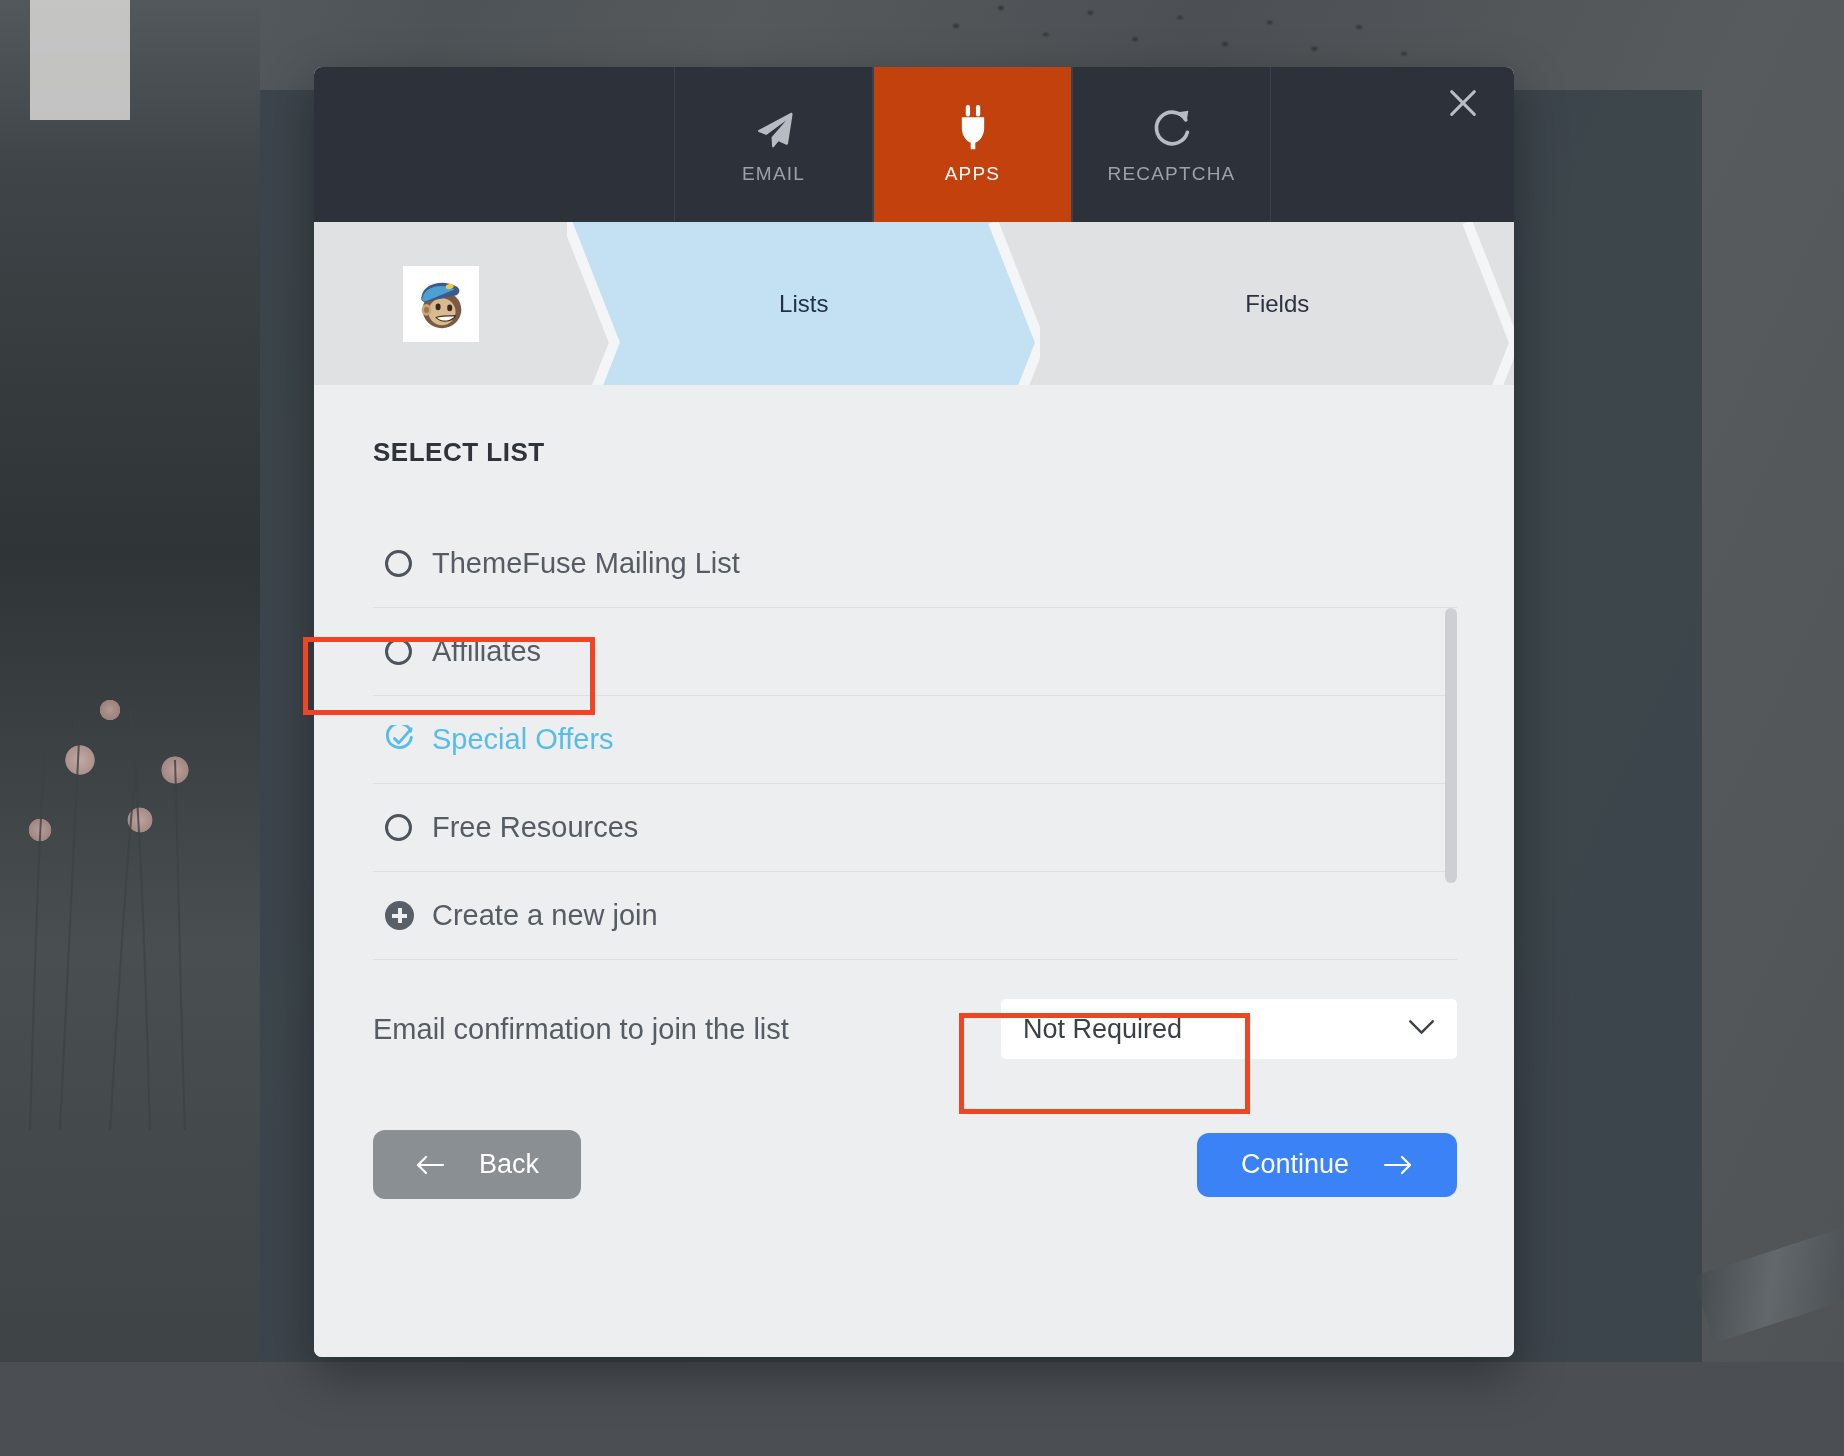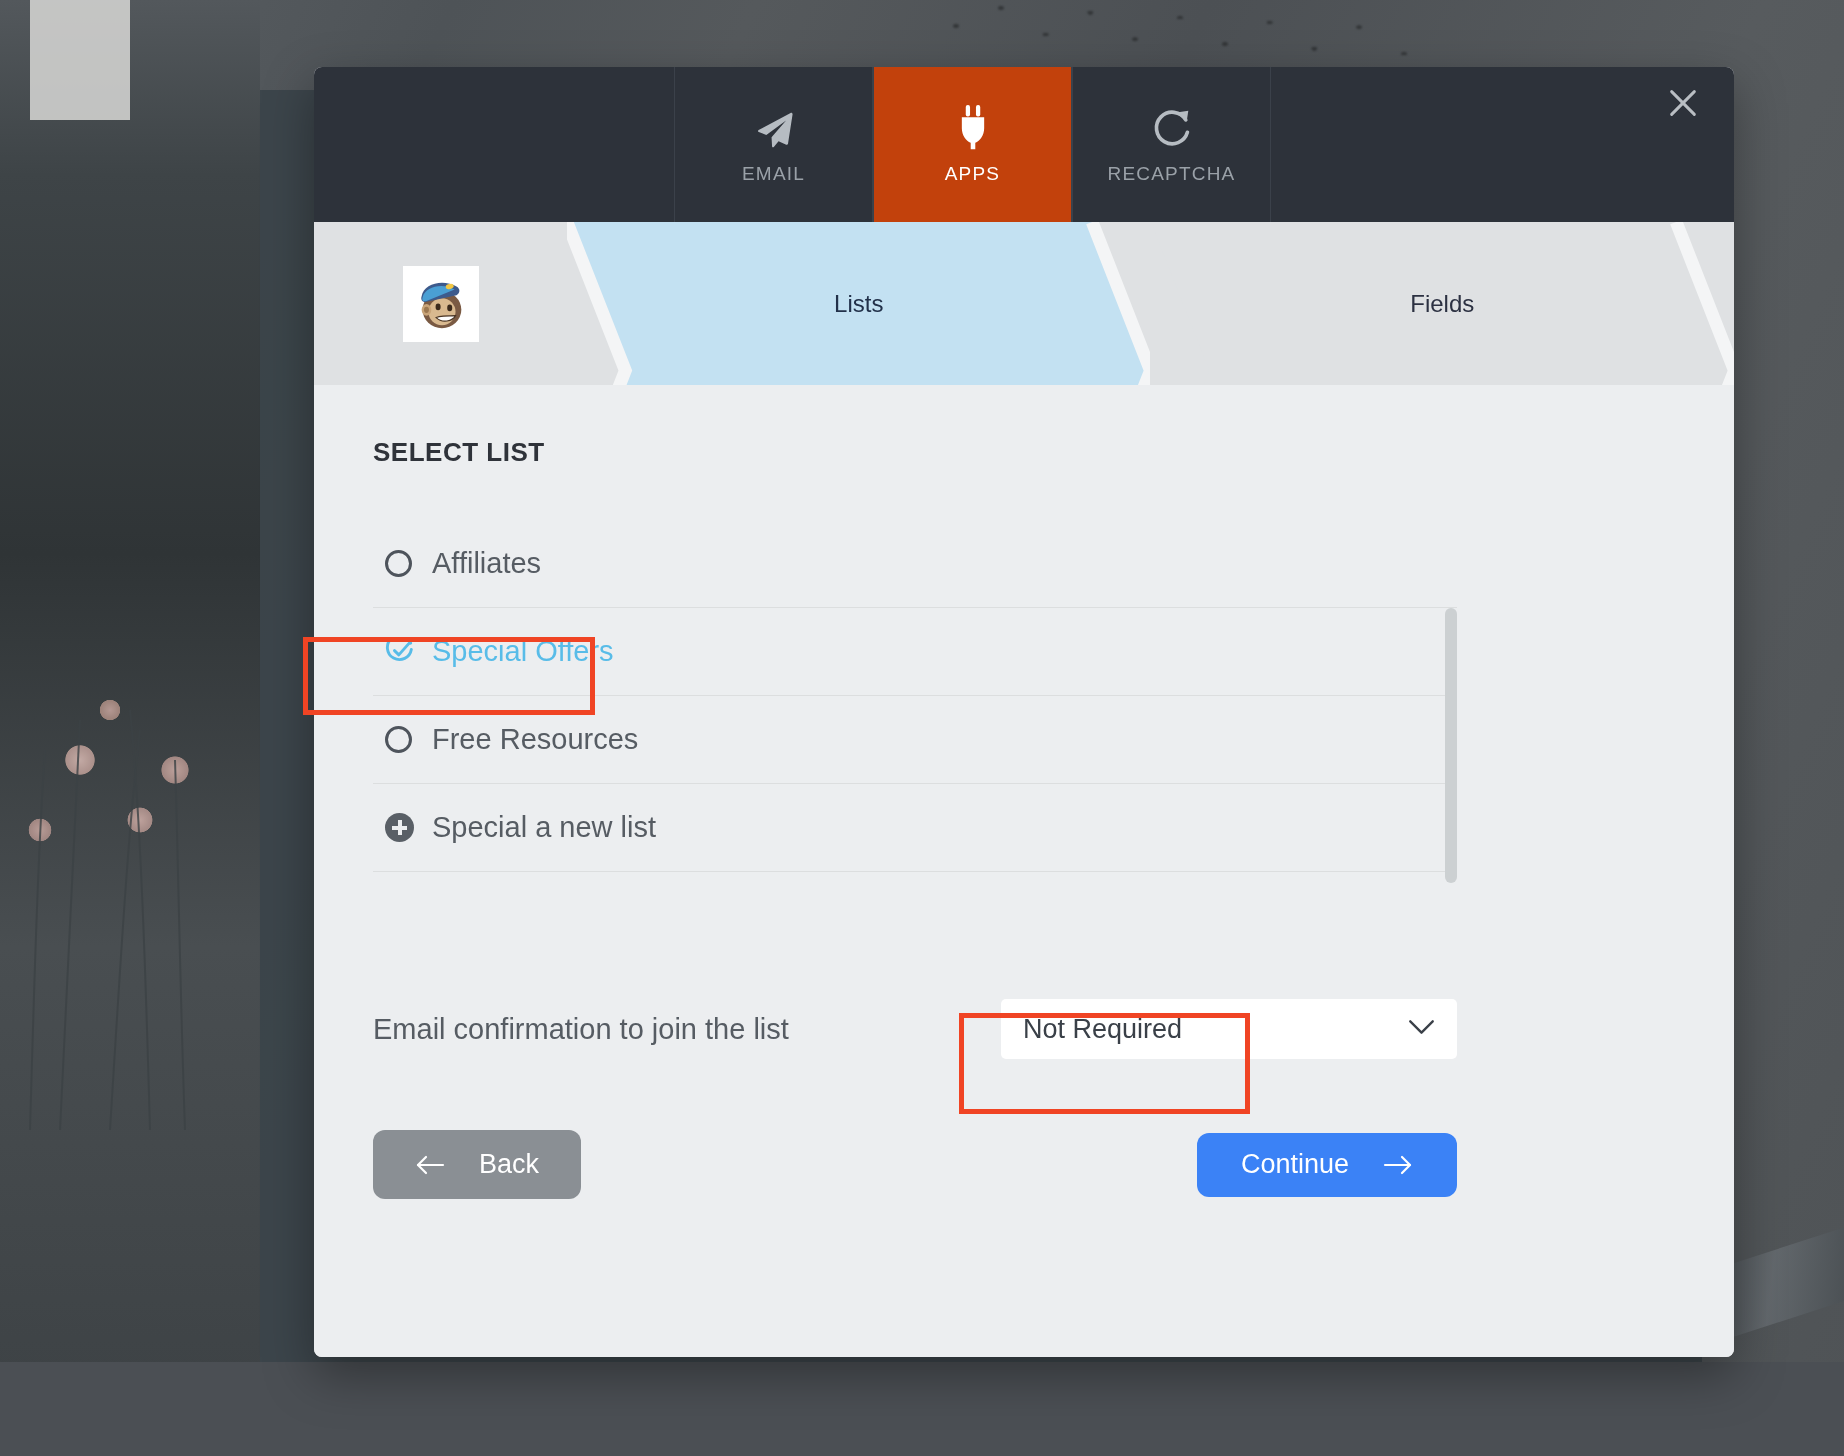--- a/index.html
+++ b/index.html
@@ -96,21 +96,21 @@
     transform: rotate(-18deg);
     border-radius: 3px;
     opacity: .7;
   }
 
   
   #modal {
     position: absolute;
     left: 314px;
     top: 67px;
-    width: 1420px;
+    width: 1200px;
     height: 1290px;
     border-radius: 8px;
     overflow: hidden;
     box-shadow: 0 18px 50px rgba(0,0,0,.35);
     background: #eceef0;
   }
 
   
   .topbar {
     position: relative;
@@ -471,20 +471,24 @@
 
     </div>
 
     <div class="body">
 
       <div class="section-title">SELECT LIST</div>
 
       <div class="list-area">
         <div class="list-scroll">
 
+          <div class="list-row">
+            <span class="radio"></span>
+            <span class="row-label">ThemeFuse Mailing List</span>
+          </div>
 
           <div class="list-row">
             <span class="radio"></span>
             <span class="row-label">Affiliates</span>
           </div>
 
           <div class="list-row selected">
             <span class="check-icon">
               <svg width="29" height="29" viewBox="0 0 26 26" fill="none" stroke="#58bce8" stroke-width="2.6" stroke-linecap="round" stroke-linejoin="round">
                 <path d="M23 5.5 A 10.8 10.8 0 1 0 23.6 11.2"></path>
@@ -494,21 +498,21 @@
             <span class="row-label">Special Offers</span>
           </div>
 
           <div class="list-row">
             <span class="radio"></span>
             <span class="row-label">Free Resources</span>
           </div>
 
           <div class="list-row">
             <span class="plus-icon"></span>
-            <span class="row-label">Special a new list</span>
+            <span class="row-label">Create a new join</span>
           </div>
 
           <div class="scrollbar-track">
             <div class="scrollbar-thumb"></div>
           </div>
         </div>
       </div>
 
       <div class="confirm-row">
         <span class="confirm-label">Email confirmation to join the list</span>

